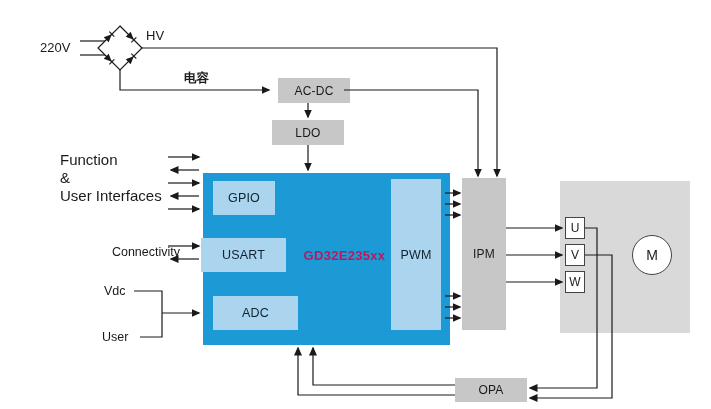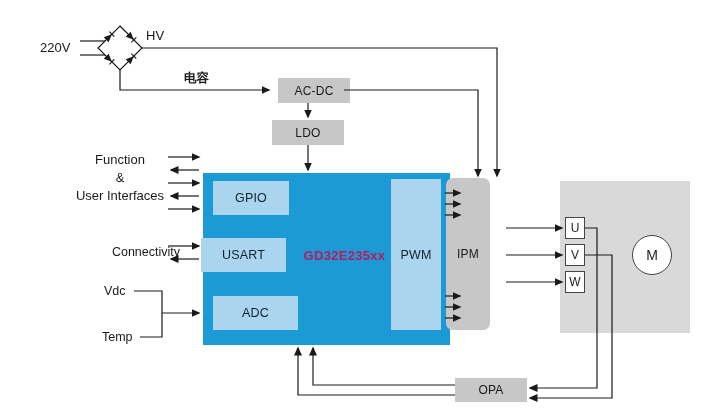--- a/index.html
+++ b/index.html
@@ -19,21 +19,21 @@
     border: 1px solid #444; display: flex; align-items: center; justify-content: center;
     font-size: 12px; color: #1a1a1a;
   }
   .motor {
     position: absolute; width: 40px; height: 40px; border-radius: 50%;
     background: #fff; border: 1.5px solid #444; display: flex; align-items: center;
     justify-content: center; font-size: 14px; color: #1a1a1a;
   }
   .label { position: absolute; font-size: 13px; color: #1a1a1a; white-space: nowrap; }
   .small { font-size: 12.5px; }
-  .multiline { white-space: normal; text-align: center; font-size: 13px; }
+  .multiline { white-space: normal; font-size: 15px; }
   .multiline span { display: block; line-height: 18px; }
   .mcu-name {
     position: absolute; color: #be185d; font-weight: bold; font-size: 13px;
     text-align: center; letter-spacing: .3px;
   }
   .connectors {
     position: absolute; left: 0; top: 0; z-index: 10; pointer-events: none;
     stroke: var(--line, #1a1a1a); fill: none; stroke-width: 1.2;
   }
   .connectors marker path { fill: var(--line, #1a1a1a); stroke: none; }
@@ -129,33 +129,33 @@
   <div class="label" style="left:146px; top:28px;">HV</div>
   <div class="label small" style="left:184px; top:70px;font-weight:bold;">电容</div>
 
   <div class="label multiline" style="left:60px; top:151px; width:120px;">
     <span>Function</span>
     <span>&amp;</span>
     <span>User Interfaces</span>
   </div>
   <div class="label small" style="left:60px; top:245px; width:120px; text-align:right;">Connectivity</div>
   <div class="label small" style="left:104px; top:284px;">Vdc</div>
-  <div class="label small" style="left:102px; top:330px;">Temp</div>
+  <div class="label small" style="left:102px; top:330px;">User</div>
 
   <div class="block gray" style="left:272px; top:78px; width:72px; height:25px;margin-left:6px;">AC-DC</div>
   <div class="block gray" style="left:272px; top:120px; width:72px; height:25px;">LDO</div>
 
   <div class="block mcu" style="left:203px; top:173px; width:247px; height:172px;"></div>
-  <div class="block lightblue" style="left:213px; top:181px; width:76px; height:34px;">GPIO</div>
+  <div class="block lightblue" style="left:213px; top:181px; width:62px; height:34px;">GPIO</div>
   <div class="block lightblue" style="left:201px; top:238px; width:85px; height:34px;">USART</div>
   <div class="block lightblue" style="left:213px; top:296px; width:85px; height:34px;">ADC</div>
   <div class="block lightblue" style="left:391px; top:179px; width:50px; height:151px;">PWM</div>
   <div class="mcu-name" style="left:298px; top:248px; width:93px;">GD32E235xx</div>
 
-  <div class="block gray" style="left:446px; top:178px; width:44px; height:152px;border-radius:7px;">IPM</div>
+  <div class="block gray" style="left:462px; top:178px; width:44px; height:152px;">IPM</div>
 
   <div class="block inverter" style="left:560px; top:181px; width:130px; height:152px;"></div>
   <div class="phase" style="left:565px; top:217px;">U</div>
   <div class="phase" style="left:565px; top:244px;">V</div>
   <div class="phase" style="left:565px; top:271px;">W</div>
   <div class="motor" style="left:632px; top:235px;">M</div>
 
   <div class="block gray" style="left:455px; top:378px; width:72px; height:24px;">OPA</div>
 
 </div>

